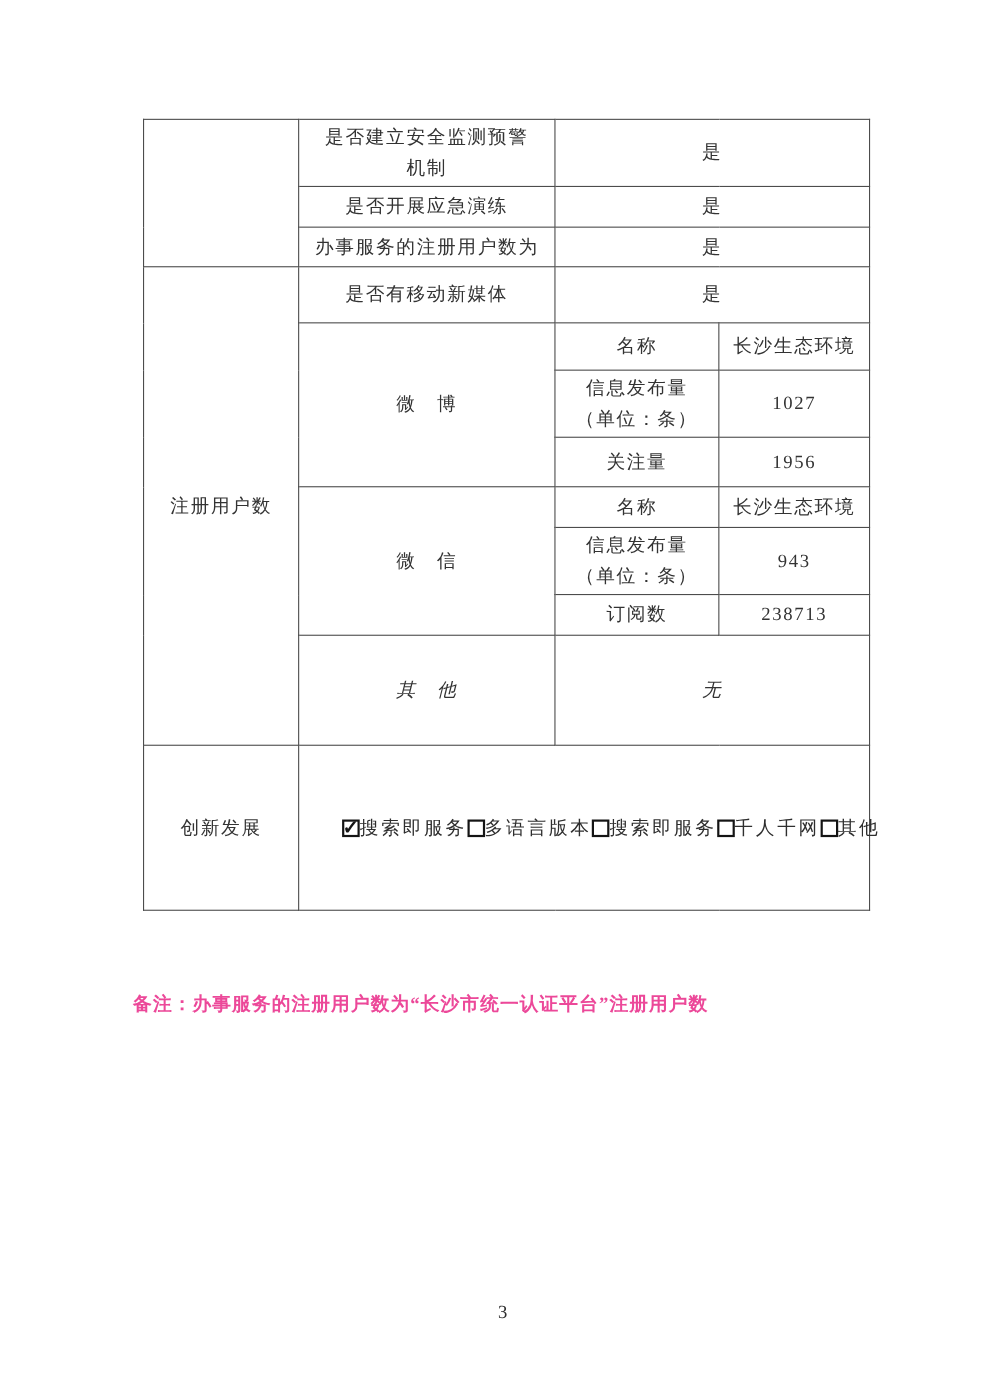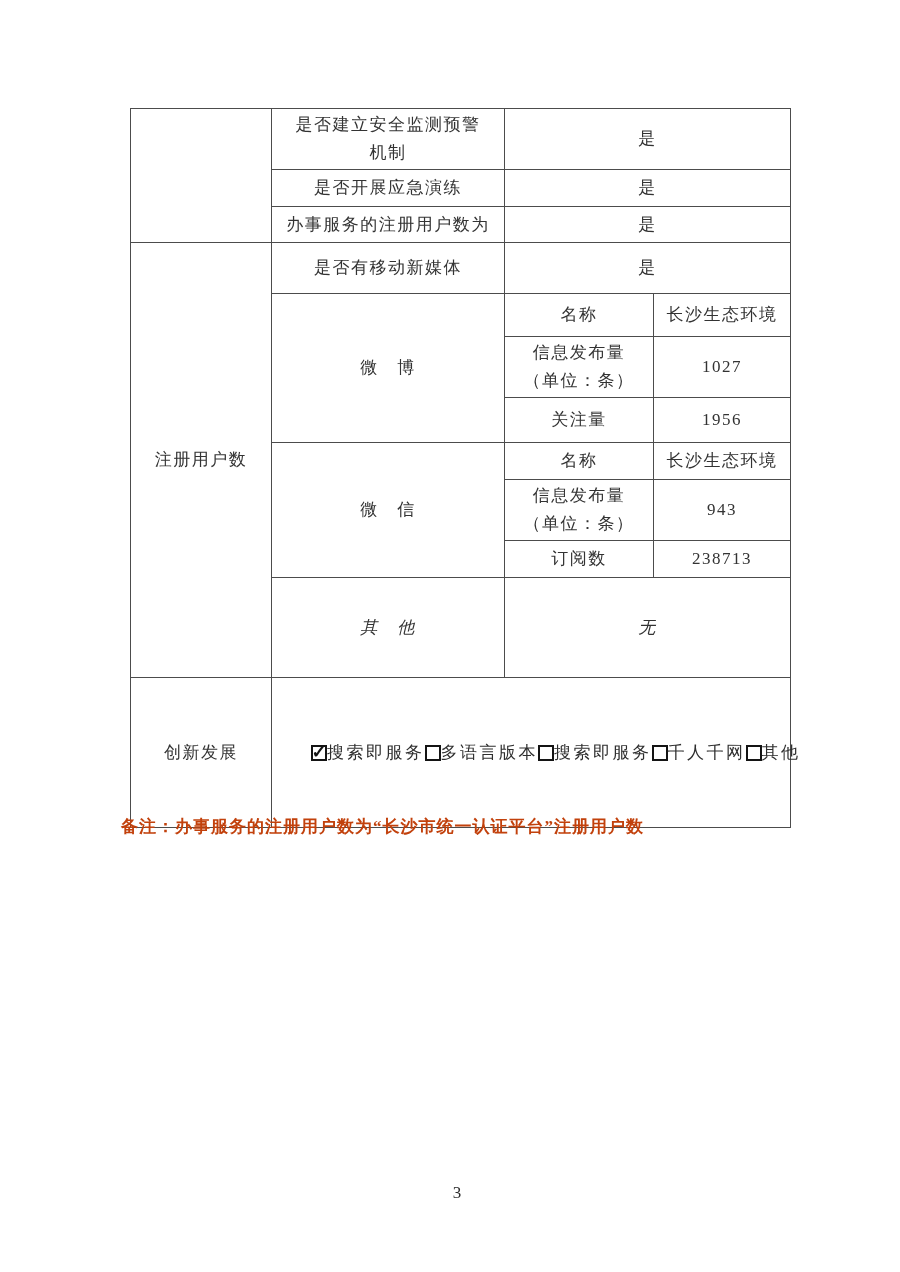--- a/index.html
+++ b/index.html
@@ -76,26 +76,26 @@
     line-height: 0.7;
     color: #141414;
     letter-spacing: 0;
     flex: 0 0 auto;
     overflow: visible;
     background: #ffffff;
   }
   .note {
     position: absolute;
     left: 121px;
-    top: 815px;
+    top: 901px;
     width: 700px;
     font-size: 17px;
     font-weight: bold;
     letter-spacing: 1px;
-    color: #c2410c;
+    color: #ec4899;
   }
   .page-number {
     position: absolute;
     left: 0;
     top: 1183px;
     width: 914px;
     text-align: center;
     font-size: 17px;
     color: #2e2e2e;
   }

